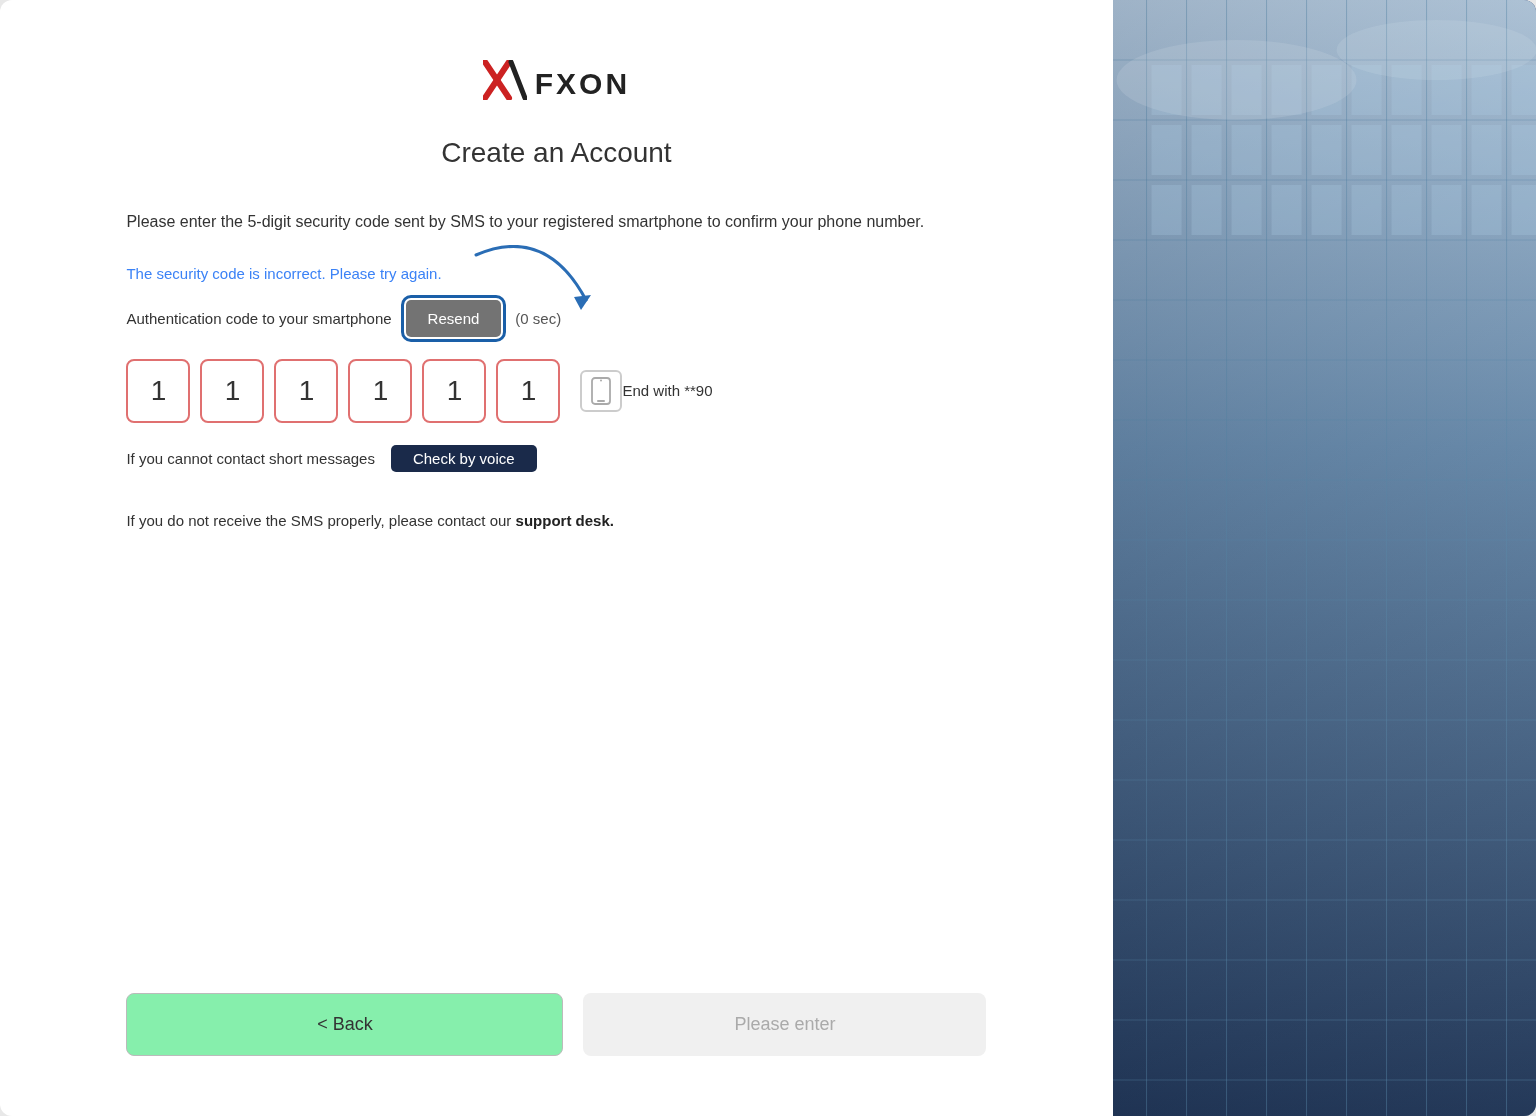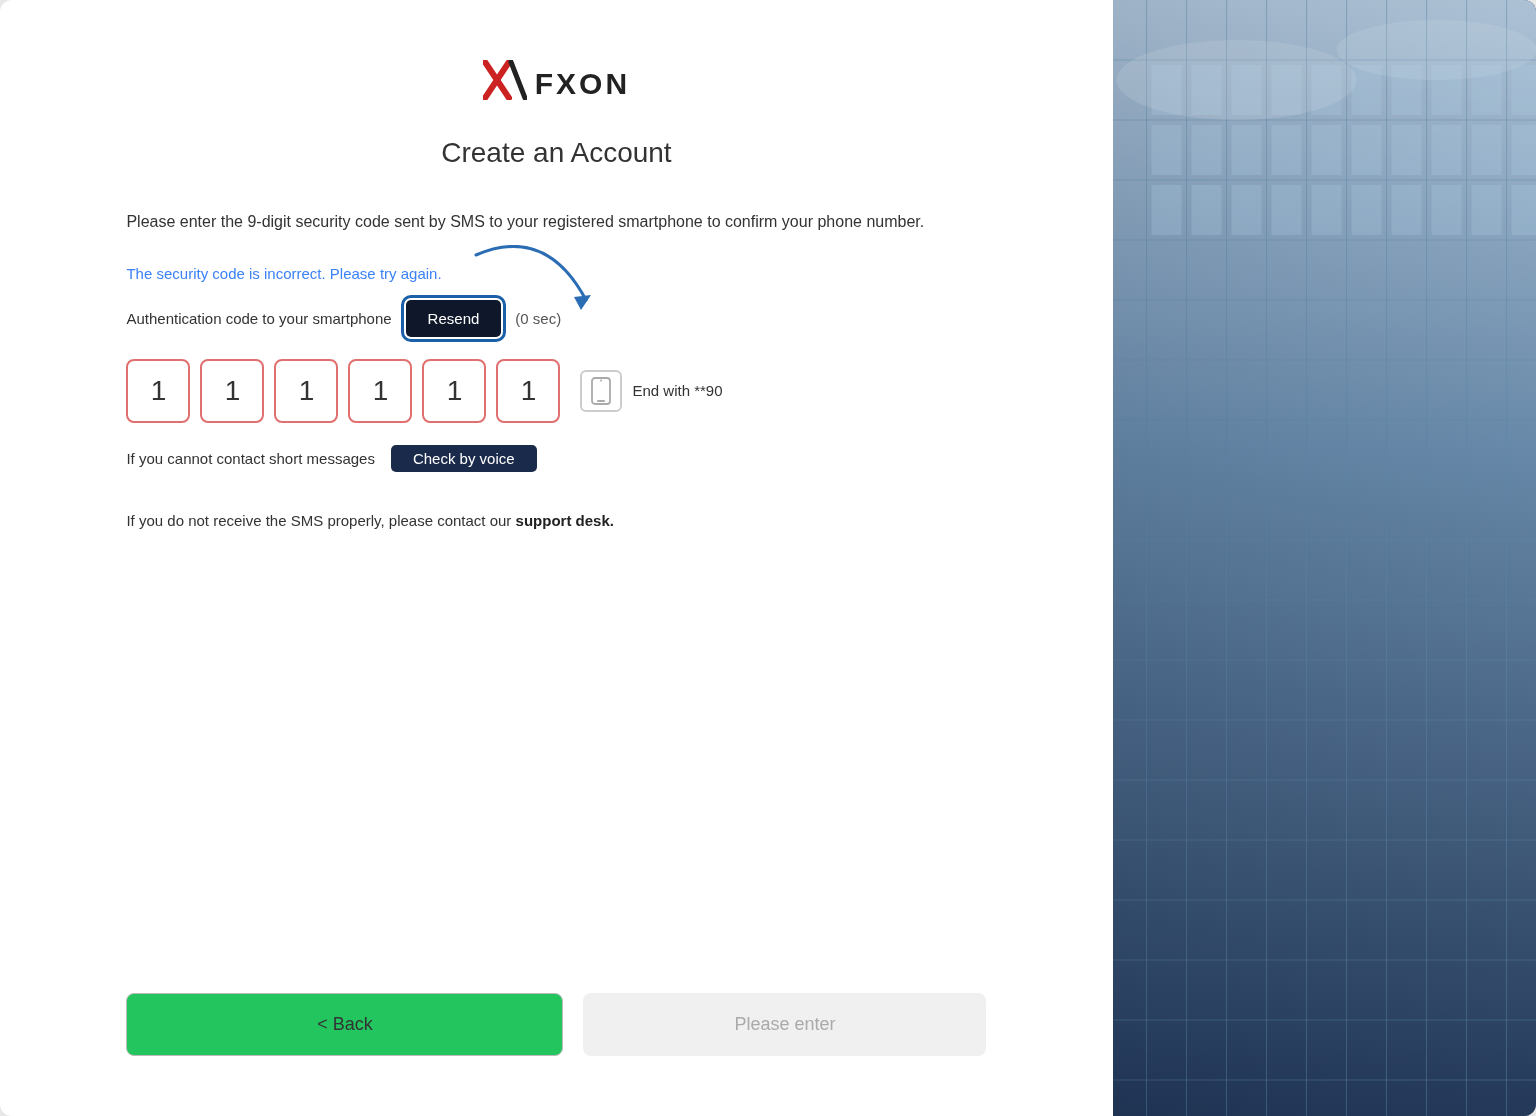--- a/index.html
+++ b/index.html
@@ -102,21 +102,21 @@
       gap: 14px;
       margin-bottom: 22px;
     }
 
     .auth-label {
       font-size: 15px;
       color: #333;
     }
 
     .resend-btn {
-      background: #0f172a;
+      background: #737373;
       color: #fff;
       border: none;
       padding: 10px 22px;
       border-radius: 5px;
       font-size: 15px;
       cursor: pointer;
       outline: 3px solid #1a5fa8;
       outline-offset: 2px;
     }
 
@@ -154,21 +154,20 @@
       text-align: center;
       font-size: 28px;
       color: #333;
       outline: none;
       background: #fff;
     }
 
     .phone-icon-container {
       display: flex;
       align-items: center;
-      gap: 10px;
       margin-left: 10px;
     }
 
     .phone-icon {
       width: 42px;
       height: 42px;
       border: 2px solid #ccc;
       border-radius: 6px;
       display: flex;
       align-items: center;
@@ -224,21 +223,21 @@
       width: 100%;
       max-width: 860px;
       margin-top: auto;
     }
 
     .back-btn {
       flex: 1;
       padding: 20px;
       font-size: 18px;
       color: #333;
-      background: #22c55e;
+      background: #86efac;
       border: 1.5px solid #bbb;
       border-radius: 8px;
       cursor: pointer;
       text-align: center;
     }
 
     .submit-btn {
       flex: 1;
       padding: 4px;
       font-size: 18px;
@@ -263,21 +262,21 @@
         <line x1="28" y1="2" x2="42" y2="38" stroke="#222" stroke-width="5" stroke-linecap="round"></line>
       </svg>
     </span>
     <span class="logo-text">FXON</span>
   </div>
 
   <h1 class="page-title">Create an Account</h1>
 
   <div class="content-area">
 
-    <p class="description">Please enter the 9-digit security code sent by SMS to your registered smartphone to confirm your phone number.</p>
+    <p class="description">Please enter the 5-digit security code sent by SMS to your registered smartphone to confirm your phone number.</p>
 
     <p class="error-message">The security code is incorrect. Please try again.</p>
 
     <div class="auth-row">
       <span class="auth-label">Authentication code to your smartphone</span>
       <div class="arrow-container">
         
         <svg class="arrow-svg" width="130" height="70" viewBox="0 0 130 70">
           <path d="M 10 10 Q 80 -20 120 55" stroke="#2a6db5" stroke-width="3" fill="none" stroke-linecap="round"></path>
           <polygon points="115,65 125,50 108,52" fill="#2a6db5"></polygon>

